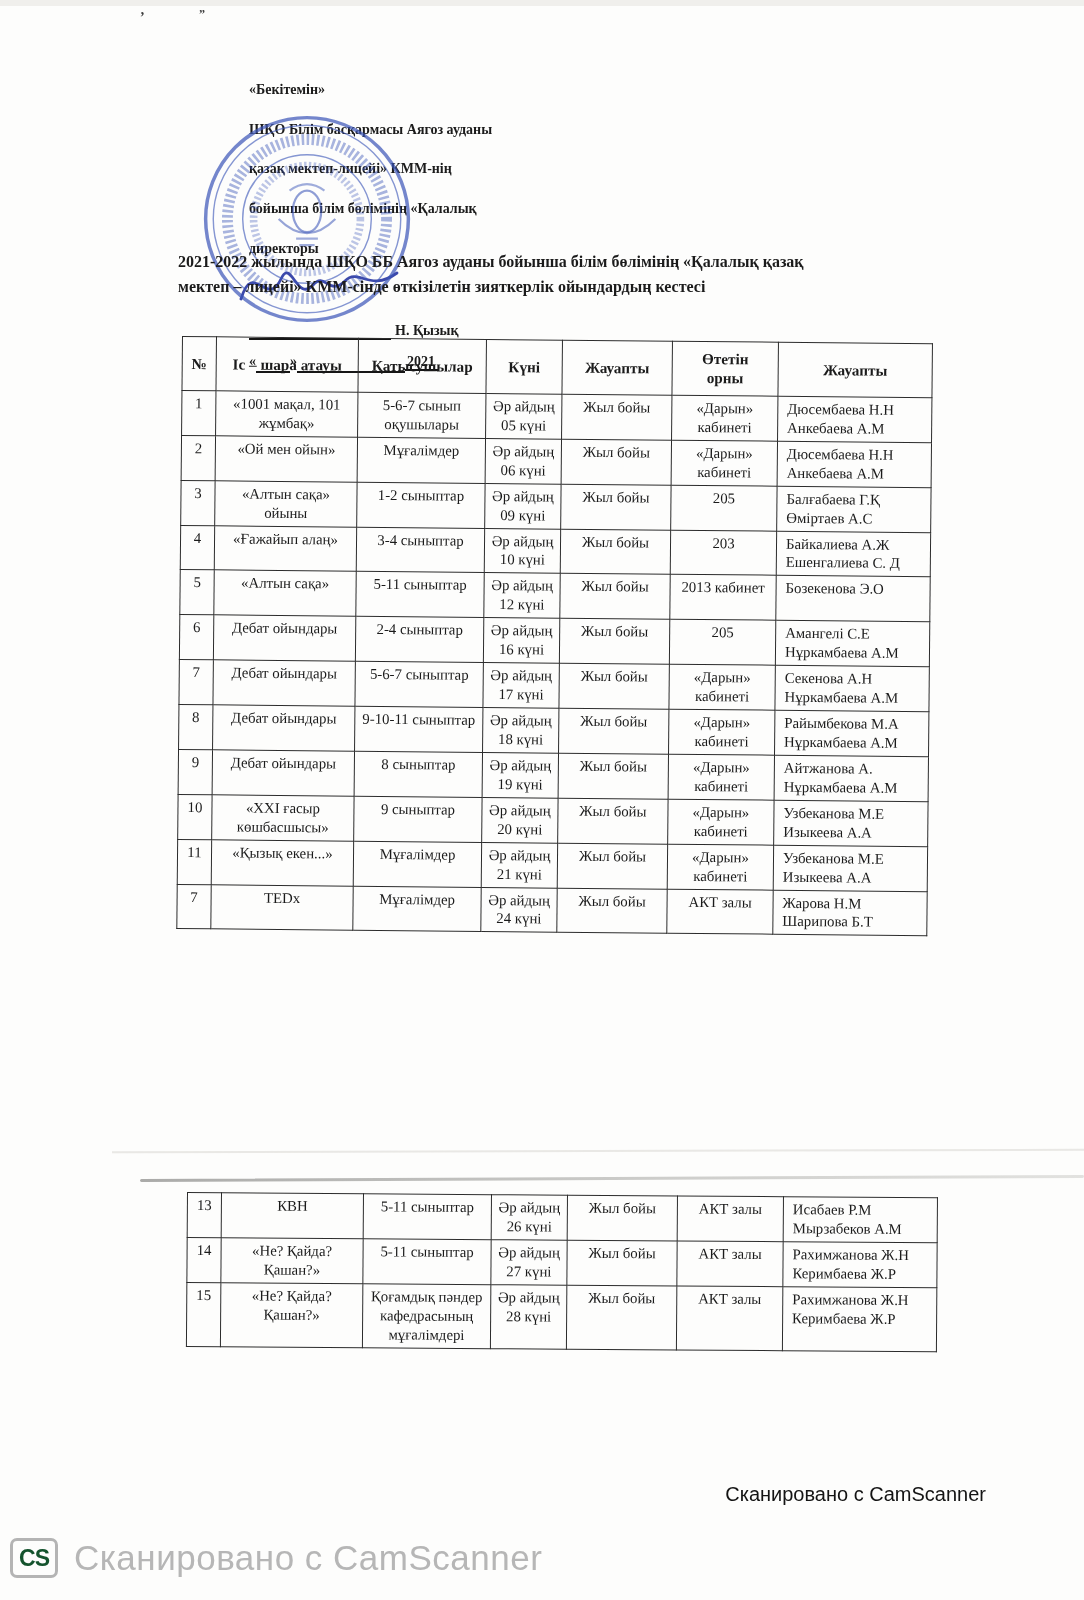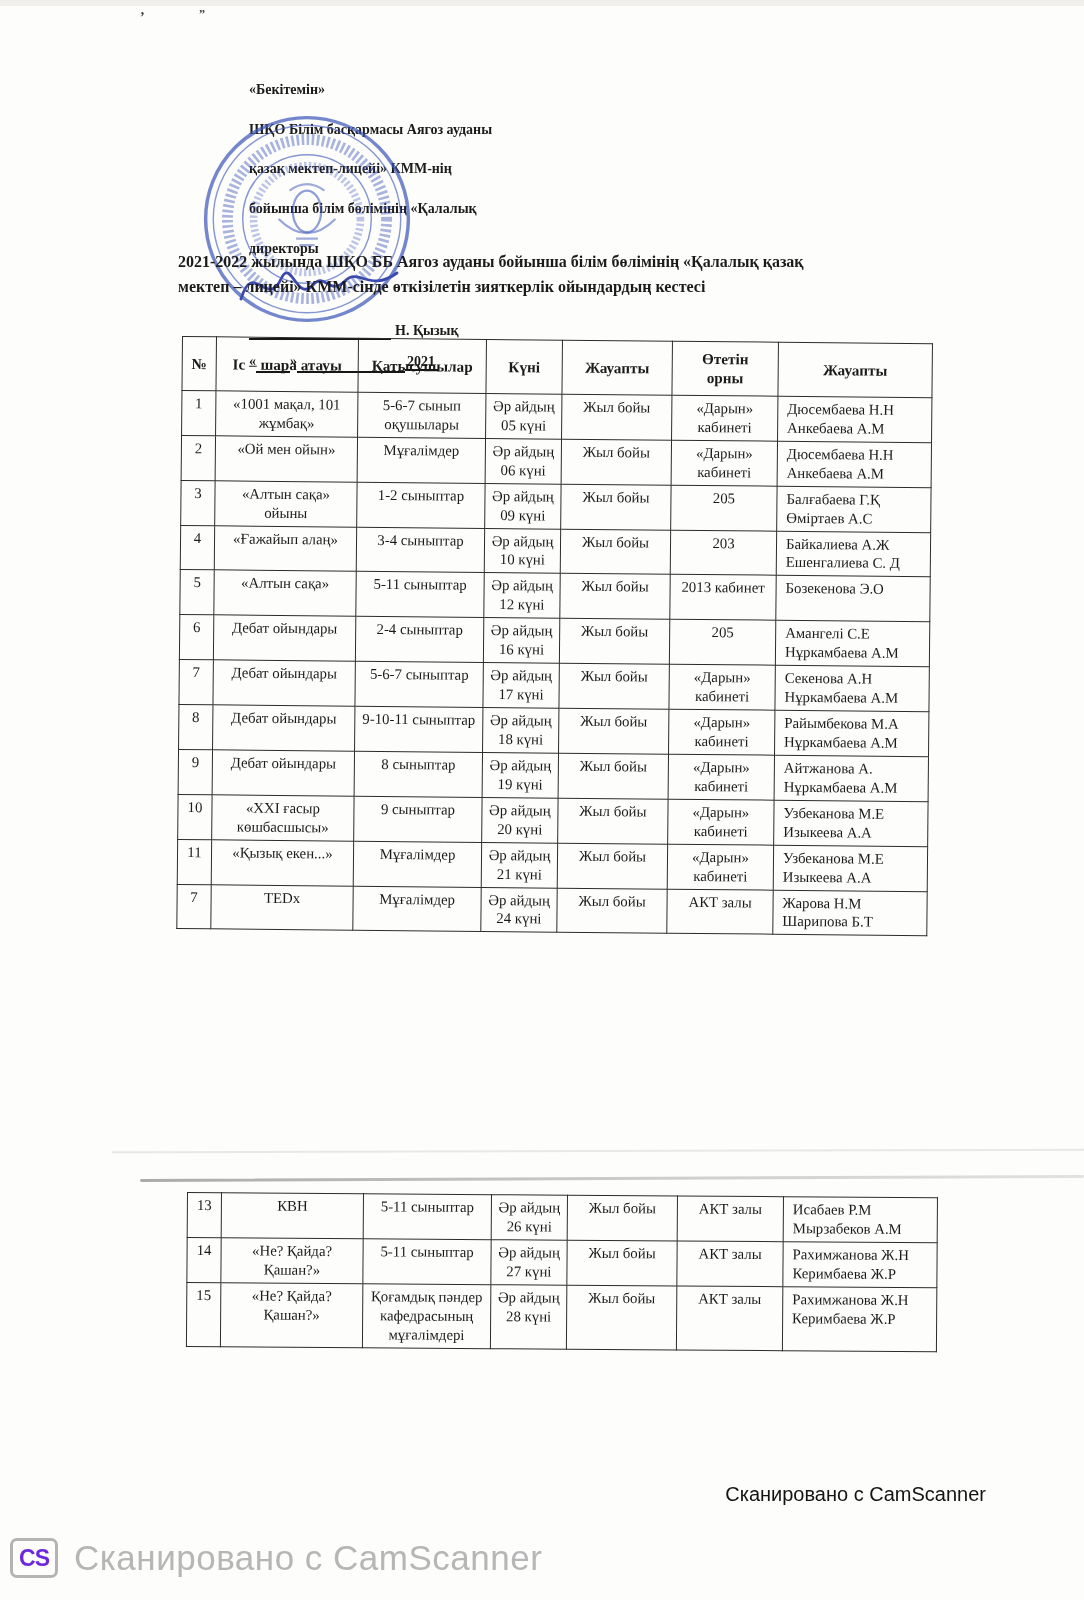--- a/index.html
+++ b/index.html
@@ -52,21 +52,21 @@
     border-radius:2px;opacity:.75;}
 
   
   .footer-right{position:absolute;right:98px;top:1483px;
     font-family:"Liberation Sans","DejaVu Sans",sans-serif;font-size:20px;color:#141414;}
   .watermark{position:absolute;left:10px;top:1538px;display:flex;align-items:center;}
   .cs-badge{display:inline-block;width:48px;}
   .cs-box{box-sizing:border-box;width:48px;height:40px;border:3.5px solid #b4b4b4;border-radius:7px;
     display:flex;align-items:center;justify-content:center;
     font-family:"Liberation Sans","DejaVu Sans",sans-serif;font-weight:bold;font-size:23px;
-    color:#6d28d9;letter-spacing:-1px;}
+    color:#14532d;letter-spacing:-1px;}
   .cs-base{width:48px;height:11px;background:#b4b4b4;border-radius:2px 2px 5px 5px;margin-top:2px;}
   .wm-text{margin-left:16px;font-family:"Liberation Sans","DejaVu Sans",sans-serif;
     font-size:35px;color:#b6b6b6;letter-spacing:.5px;}
 </style>
 </head>
 <body>
 
 <div id="page">
   <div class="top-edge"></div>
   <span class="mark m1">’</span>

